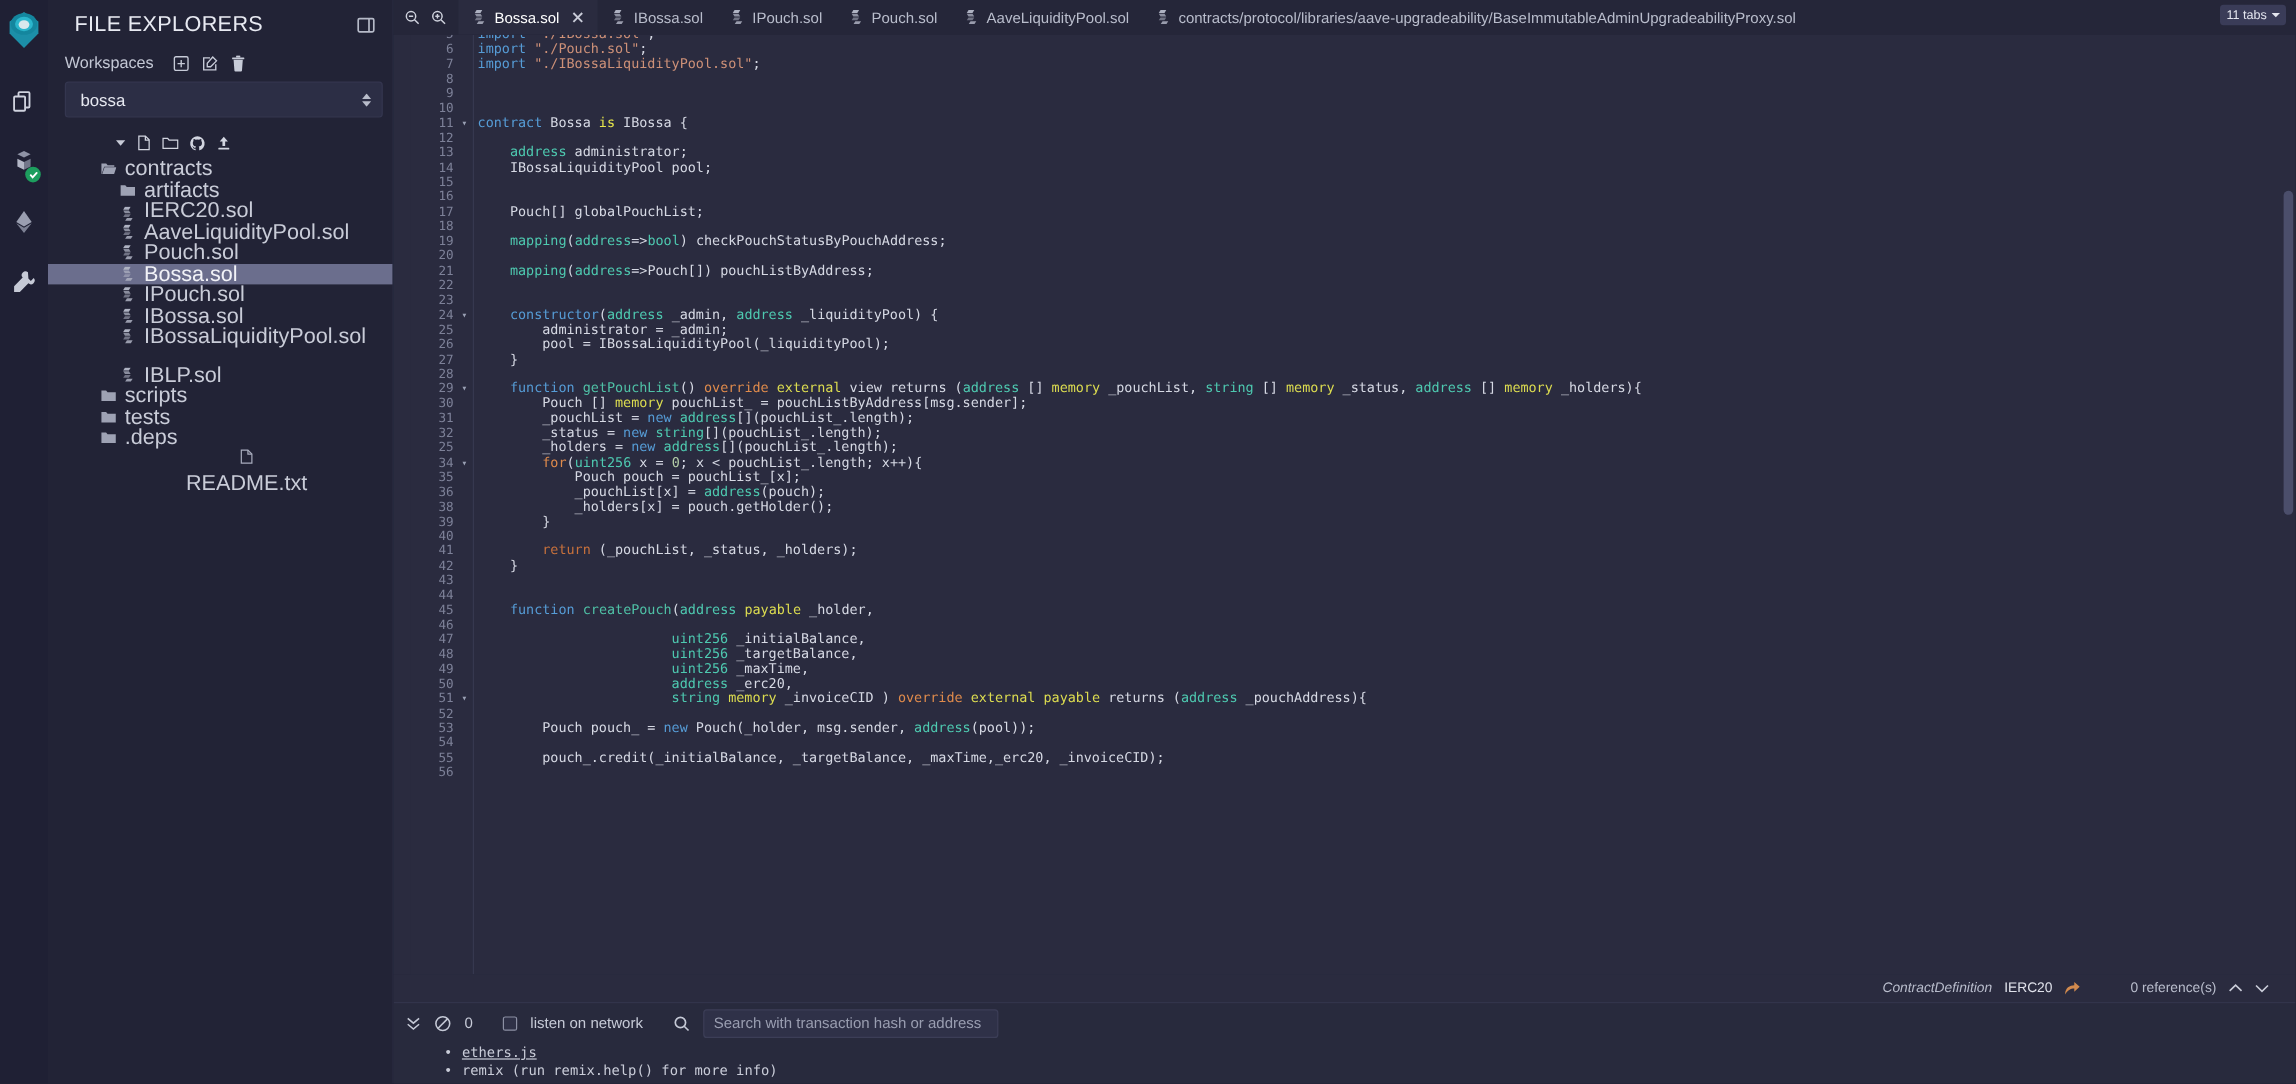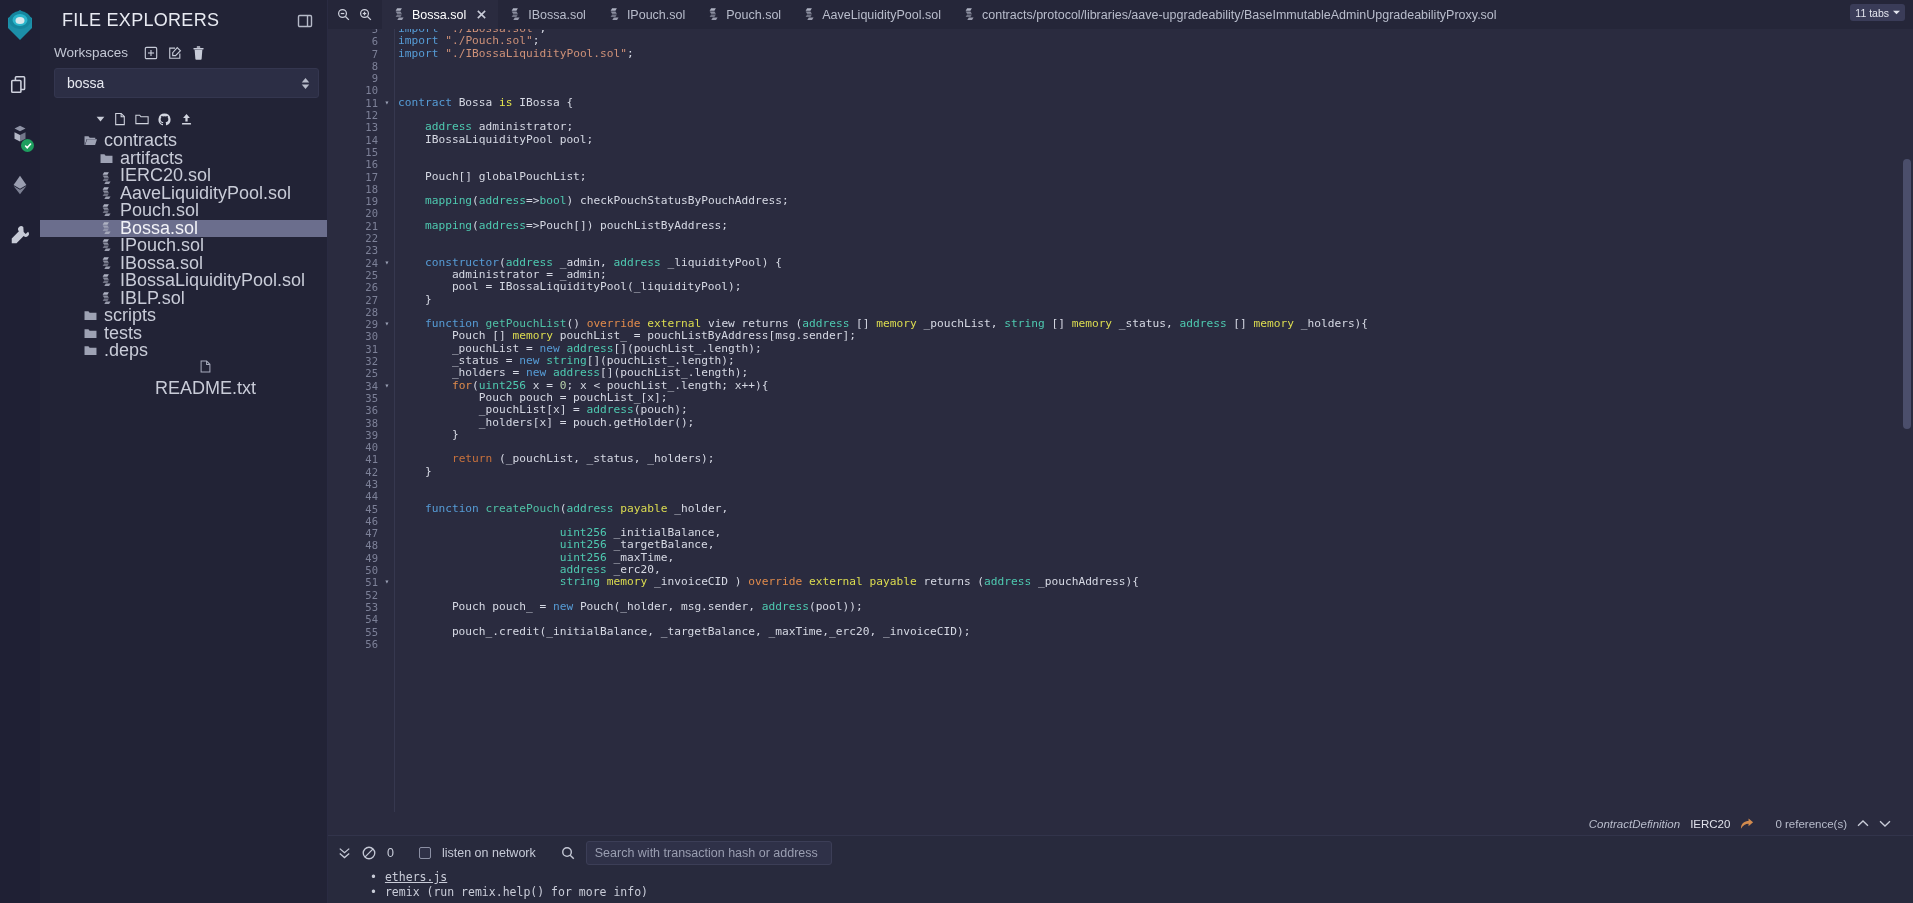--- a/index.html
+++ b/index.html
@@ -360,21 +360,21 @@
             <span class="ic">
               <svg width="11" height="13" viewBox="0 0 12 14" fill="#aeb2c2">
                 <path d="M3.4 0.3 L8.6 0.3 L7 2.9 L1.8 2.9 Z"></path>
                 <path d="M1.8 3.6 L7 3.6 L8.6 6.2 L3.4 6.2 Z" opacity=".75"></path>
                 <path d="M3.4 7 L8.6 7 L7 9.6 L1.8 9.6 Z" opacity=".55"></path>
                 <path d="M5.2 10.4 L10.4 10.4 L8.8 13 L3.6 13 Z" opacity=".85"></path>
               </svg>
             </span>
             <span class="nlabel">IBossaLiquidityPool.sol</span>
           </div>
-          <div class="node" style="padding-left: 60px;">
+          <div class="node" style="padding-left: 60px; margin-top: 14px;">
             <span class="ic">
               <svg width="11" height="13" viewBox="0 0 12 14" fill="#aeb2c2">
                 <path d="M3.4 0.3 L8.6 0.3 L7 2.9 L1.8 2.9 Z"></path>
                 <path d="M1.8 3.6 L7 3.6 L8.6 6.2 L3.4 6.2 Z" opacity=".75"></path>
                 <path d="M3.4 7 L8.6 7 L7 9.6 L1.8 9.6 Z" opacity=".55"></path>
                 <path d="M5.2 10.4 L10.4 10.4 L8.8 13 L3.6 13 Z" opacity=".85"></path>
               </svg>
             </span>
             <span class="nlabel">IBLP.sol</span>
           </div>
@@ -579,21 +579,21 @@
     </div>
 
     <div class="statusbar">
       <span class="sdef">ContractDefinition</span>
       <span class="sname">IERC20</span>
       <span class="sic">
         <svg width="14" height="13" viewBox="0 0 16 15" fill="#d18a4e">
           <path d="M1 13.5 C1 7 5.6 4.8 9.8 4.7 V1.6 L15 6.2 L9.8 10.8 V7.7 C6.2 7.8 3.4 9.3 1 13.5 Z"></path>
         </svg>
       </span>
-      <span style="margin-left:11px;">0 reference(s)</span>
+      <span style="margin-left:31px;">0 reference(s)</span>
       <span class="sic">
         <svg width="12" height="9" viewBox="0 0 14 10" fill="none" stroke="#c9ccd8" stroke-width="1.6">
             <path d="M1.2 7.6 L7 2 L12.8 7.6"></path>
           </svg>
       </span>
       <span class="sic">
         <svg width="12" height="9" viewBox="0 0 14 10" fill="none" stroke="#c9ccd8" stroke-width="1.6">
             <path d="M1.2 2.4 L7 8 L12.8 2.4"></path>
           </svg>
       </span>

